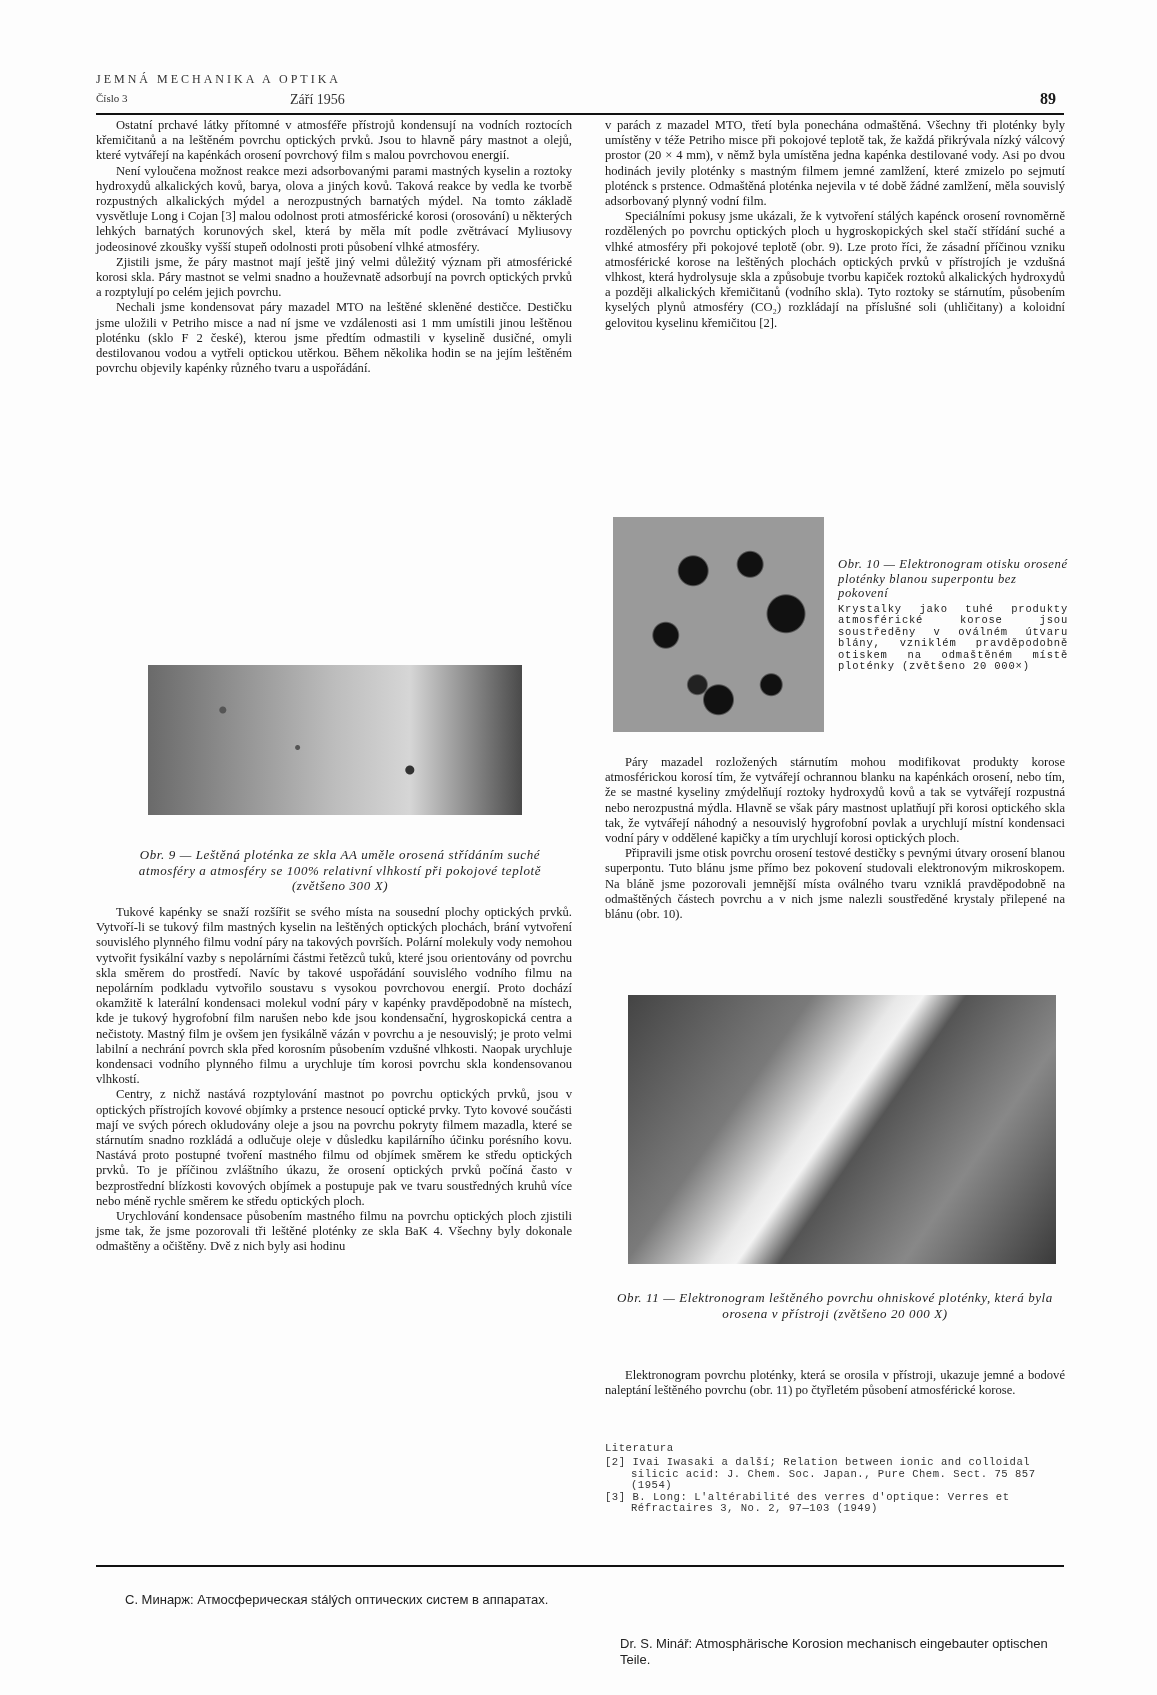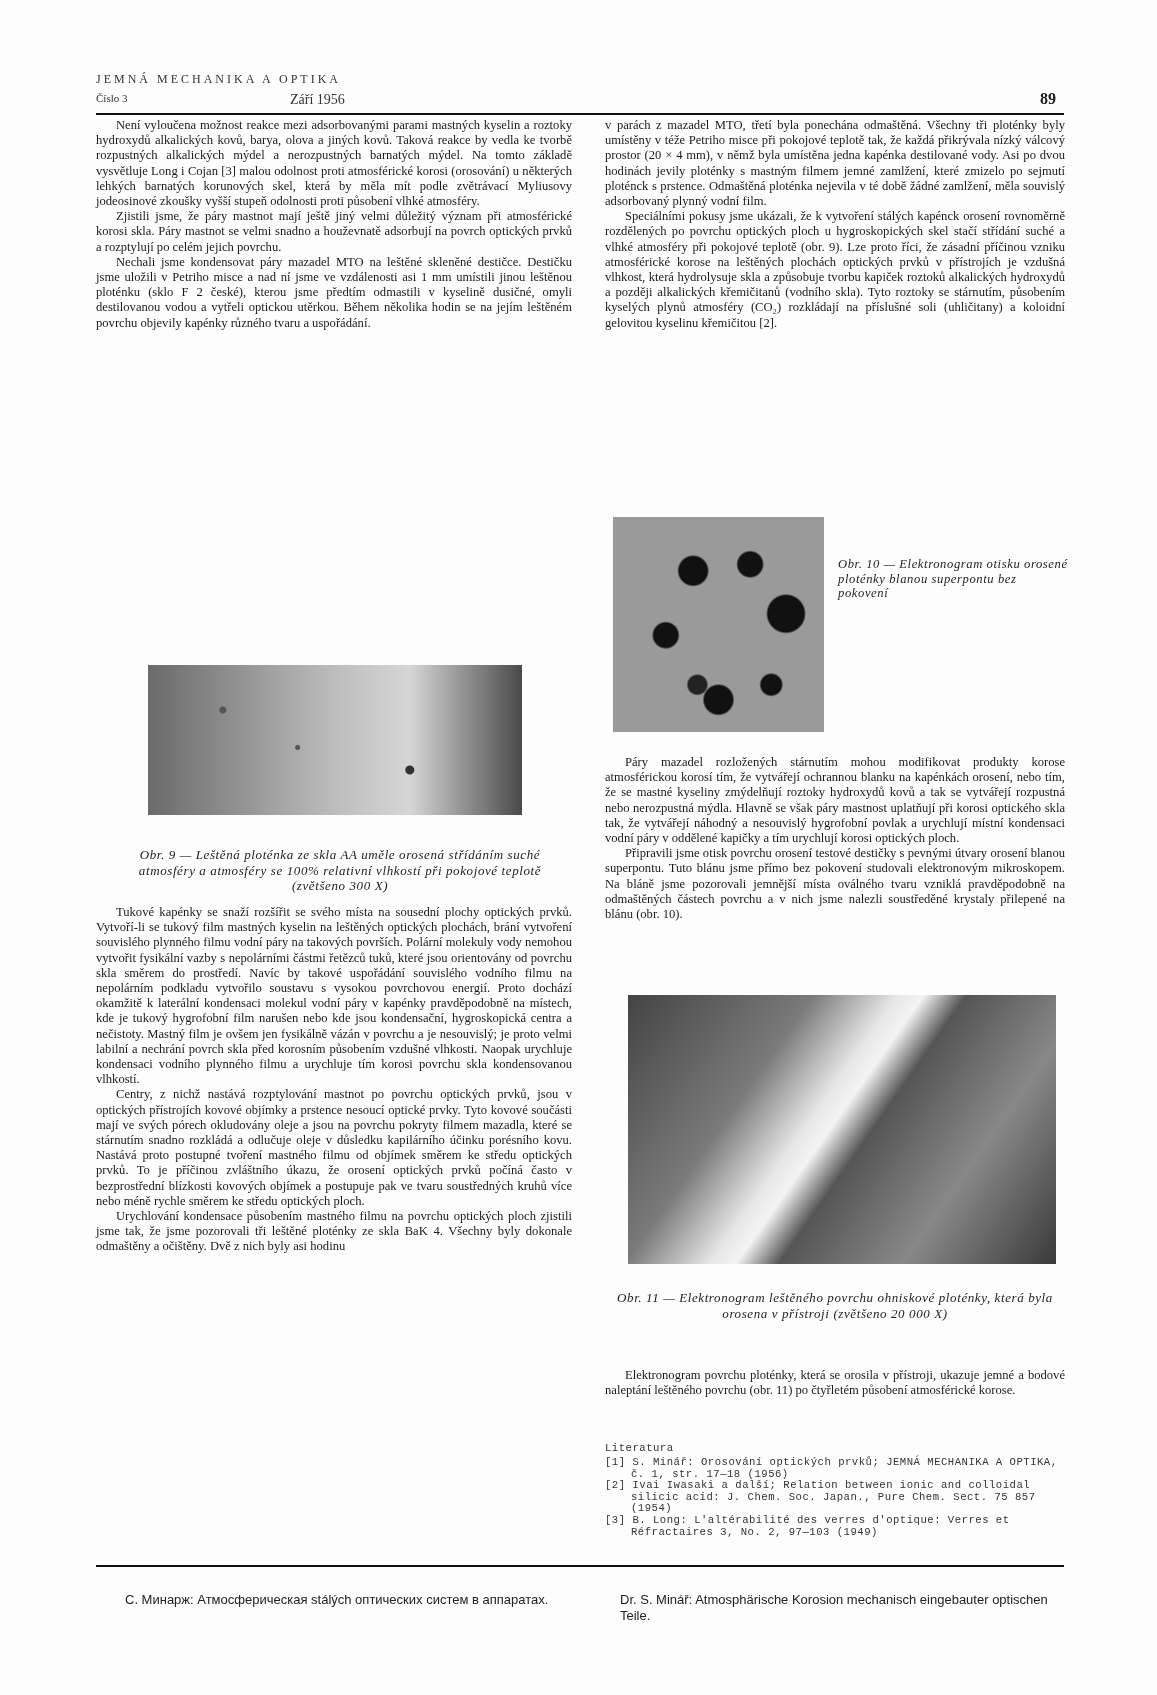--- a/index.html
+++ b/index.html
@@ -39,32 +39,33 @@
     .cap10 .title { font-size: 12.6px; line-height: 14.5px; }
     .cap10 .desc { font-style: normal; font-size: 10.5px; line-height: 11.5px; letter-spacing: 0.8px; margin-top: 3px; text-align: justify; font-family: "Liberation Mono", monospace; }
     .cap11 { left: 600px; top: 1290px; width: 470px; }
     .lit { left: 605px; width: 460px; font-family: "Liberation Mono", monospace; font-size: 10.6px; line-height: 11.6px; letter-spacing: 0.5px; color: #333; }
     .lit-head { top: 1443px; }
     .lit-list { top: 1457px; }
     .lit-item { padding-left: 26px; text-indent: -26px; }
     .rule-bot { left: 96px; top: 1565px; width: 968px; height: 2px; background: #111; }
     .foot { font-family: "Liberation Sans", sans-serif; font-size: 13px; line-height: 15.5px; color: #222; }
     .footL { left: 125px; top: 1592px; width: 440px; text-indent: 0; }
-    .footR { left: 620px; top: 1592px; width: 445px; }
+    .footR { left: 620px; top: 1636px; width: 445px; }
   </style>
 </head>
 <body>
 
 <div class="abs journal">JEMNÁ MECHANIKA A OPTIKA</div>
 <div class="abs issue">Číslo 3</div>
 <div class="abs date">Září 1956</div>
 <div class="abs pageno">89</div>
 <div class="abs rule-top"></div>
 
 <div class="abs col colL" style="top:118px;">
+  <p>Ostatní prchavé látky přítomné v atmosféře přístrojů kondensují na vodních roztocích křemičitanů a na leštěném povrchu optických prvků. Jsou to hlavně páry mastnot a olejů, které vytvářejí na kapénkách orosení povrchový film s malou povrchovou energií.</p>
   <p>Není vyloučena možnost reakce mezi adsorbovanými parami mastných kyselin a roztoky hydroxydů alkalických kovů, barya, olova a jiných kovů. Taková reakce by vedla ke tvorbě rozpustných alkalických mýdel a nerozpustných barnatých mýdel. Na tomto základě vysvětluje Long i Cojan [3] malou odolnost proti atmosférické korosi (orosování) u některých lehkých barnatých korunových skel, která by měla mít podle zvětrávací Myliusovy jodeosinové zkoušky vyšší stupeň odolnosti proti působení vlhké atmosféry.</p>
   <p>Zjistili jsme, že páry mastnot mají ještě jiný velmi důležitý význam při atmosférické korosi skla. Páry mastnot se velmi snadno a houževnatě adsorbují na povrch optických prvků a rozptylují po celém jejich povrchu.</p>
   <p>Nechali jsme kondensovat páry mazadel MTO na leštěné skleněné destičce. Destičku jsme uložili v Petriho misce a nad ní jsme ve vzdálenosti asi 1 mm umístili jinou leštěnou ploténku (sklo F 2 české), kterou jsme předtím odmastili v kyselině dusičné, omyli destilovanou vodou a vytřeli optickou utěrkou. Během několika hodin se na jejím leštěném povrchu objevily kapénky různého tvaru a uspořádání.</p>
 </div>
 
 <div class="abs photo photo9"></div>
 <div class="abs cap cap9">Obr. 9 — Leštěná ploténka ze skla AA uměle orosená střídáním suché atmosféry a atmosféry se 100% relativní vlhkostí při pokojové teplotě (zvětšeno 300 X)</div>
 
 <div class="abs col colL" style="top:905px;">
   <p>Tukové kapénky se snaží rozšířit se svého místa na sousední plochy optických prvků. Vytvoří-li se tukový film mastných kyselin na leštěných optických plochách, brání vytvoření souvislého plynného filmu vodní páry na takových površích. Polární molekuly vody nemohou vytvořit fysikální vazby s nepolárními částmi řetězců tuků, které jsou orientovány od povrchu skla směrem do prostředí. Navíc by takové uspořádání souvislého vodního filmu na nepolárním podkladu vytvořilo soustavu s vysokou povrchovou energií. Proto dochází okamžitě k laterální kondensaci molekul vodní páry v kapénky pravděpodobně na místech, kde je tukový hygrofobní film narušen nebo kde jsou kondensační, hygroskopická centra a nečistoty. Mastný film je ovšem jen fysikálně vázán v povrchu a je nesouvislý; je proto velmi labilní a nechrání povrch skla před korosním působením vzdušné vlhkosti. Naopak urychluje kondensaci vodního plynného filmu a urychluje tím korosi povrchu skla kondensovanou vlhkostí.</p>
@@ -73,36 +74,36 @@
 </div>
 
 <div class="abs col colR" style="top:118px;">
   <p class="noind">v parách z mazadel MTO, třetí byla ponechána odmaštěná. Všechny tři ploténky byly umístěny v téže Petriho misce při pokojové teplotě tak, že každá přikrývala nízký válcový prostor (20 × 4 mm), v němž byla umístěna jedna kapénka destilované vody. Asi po dvou hodinách jevily ploténky s mastným filmem jemné zamlžení, které zmizelo po sejmutí ploténck s prstence. Odmaštěná ploténka nejevila v té době žádné zamlžení, měla souvislý adsorbovaný plynný vodní film.</p>
   <p>Speciálními pokusy jsme ukázali, že k vytvoření stálých kapénck orosení rovnoměrně rozdělených po povrchu optických ploch u hygroskopických skel stačí střídání suché a vlhké atmosféry při pokojové teplotě (obr. 9). Lze proto říci, že zásadní příčinou vzniku atmosférické korose na leštěných plochách optických prvků v přístrojích je vzdušná vlhkost, která hydrolysuje skla a způsobuje tvorbu kapiček roztoků alkalických hydroxydů a později alkalických křemičitanů (vodního skla). Tyto roztoky se stárnutím, působením kyselých plynů atmosféry (CO₂) rozkládají na příslušné soli (uhličitany) a koloidní gelovitou kyselinu křemičitou [2].</p>
 </div>
 
 <div class="abs photo photo10"></div>
 <div class="abs cap cap10">
   <div class="title">Obr. 10 — Elektronogram otisku orosené ploténky blanou superpontu bez pokovení</div>
+  <div class="desc">Krystalky jako tuhé produkty atmosférické korose jsou soustředěny v oválném útvaru blány, vzniklém pravděpodobně otiskem na odmaštěném místě ploténky (zvětšeno 20 000×)</div>
 </div>
 
 <div class="abs col colR" style="top:755px;">
   <p>Páry mazadel rozložených stárnutím mohou modifikovat produkty korose atmosférickou korosí tím, že vytvářejí ochrannou blanku na kapénkách orosení, nebo tím, že se mastné kyseliny zmýdelňují roztoky hydroxydů kovů a tak se vytvářejí rozpustná nebo nerozpustná mýdla. Hlavně se však páry mastnost uplatňují při korosi optického skla tak, že vytvářejí náhodný a nesouvislý hygrofobní povlak a urychlují místní kondensaci vodní páry v oddělené kapičky a tím urychlují korosi optických ploch.</p>
   <p>Připravili jsme otisk povrchu orosení testové destičky s pevnými útvary orosení blanou superpontu. Tuto blánu jsme přímo bez pokovení studovali elektronovým mikroskopem. Na bláně jsme pozorovali jemnější místa oválného tvaru vzniklá pravděpodobně na odmaštěných částech povrchu a v nich jsme nalezli soustředěné krystaly přilepené na blánu (obr. 10).</p>
 </div>
 
 <div class="abs photo photo11"></div>
 <div class="abs cap cap11">Obr. 11 — Elektronogram leštěného povrchu ohniskové ploténky, která byla orosena v přístroji (zvětšeno 20 000 X)</div>
 
 <div class="abs col colR" style="top:1368px;">
   <p>Elektronogram povrchu ploténky, která se orosila v přístroji, ukazuje jemné a bodové naleptání leštěného povrchu (obr. 11) po čtyřletém působení atmosférické korose.</p>
 </div>
 
 <div class="abs lit lit-head">Literatura</div>
 <div class="abs lit lit-list">
-  <div class="lit-item">[1] S. Minář: Orosování optických prvků; JEMNÁ MECHANIKA A OPTIKA, č. 1, str. 17—18 (1956)</div>
   <div class="lit-item">[2] Ivai Iwasaki a další; Relation between ionic and colloidal silicic acid: J. Chem. Soc. Japan., Pure Chem. Sect. 75 857 (1954)</div>
   <div class="lit-item">[3] B. Long: L'altérabilité des verres d'optique: Verres et Réfractaires 3, No. 2, 97—103 (1949)</div>
 </div>
 
 <div class="abs rule-bot"></div>
 <div class="abs foot footL">С. Минарж: Атмосферическая stálých оптических систем в аппаратах.</div>
 <div class="abs foot footR">Dr. S. Minář: Atmosphärische Korosion mechanisch eingebauter optischen Teile.</div>
 
 </body></html>

